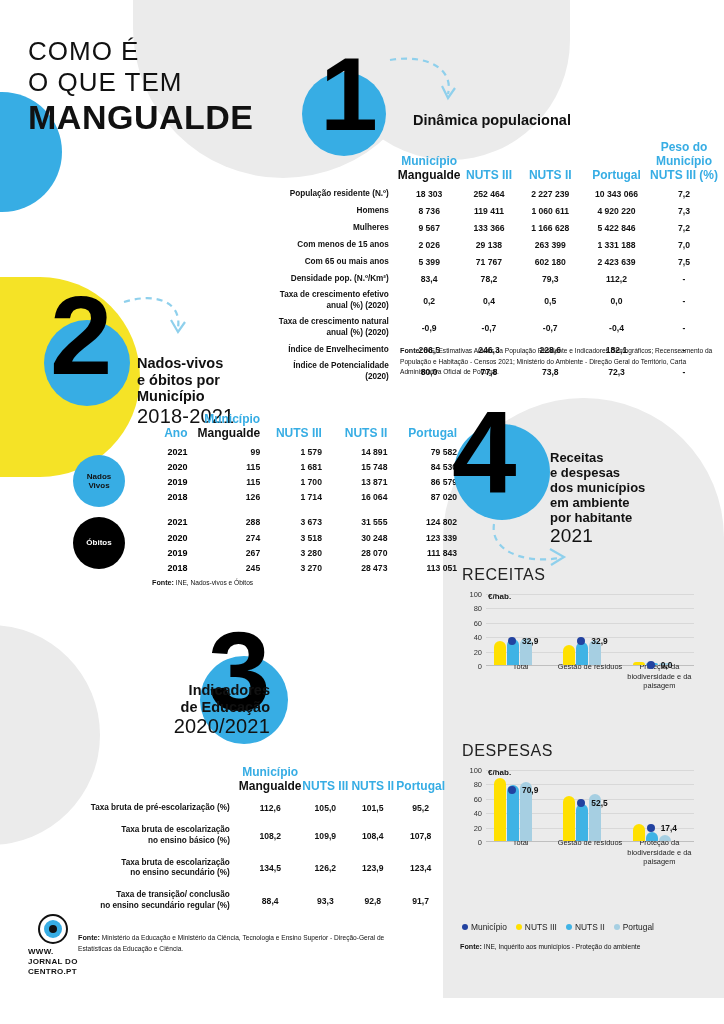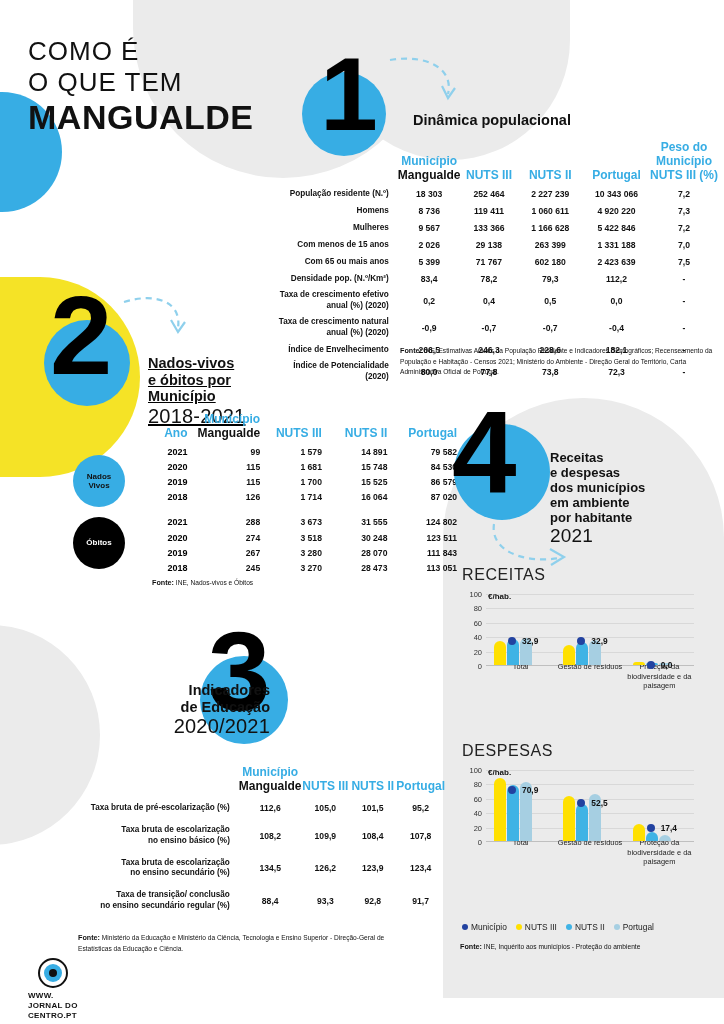--- a/index.html
+++ b/index.html
@@ -87,21 +87,21 @@
   
   .sec-title { position: absolute; z-index: 6; }
   .sec-title .bold {
     font-size: 14.5px; font-weight: 700; color: #111; line-height: 1.14;
   }
   .sec-title .light {
     font-size: 20px; font-weight: 400; color: #111;
     line-height: 1.12; letter-spacing: 0.2px;
   }
   #title1 { left: 413px; top: 112px; }
-  #title2 { left: 148px; top: 355px; text-decoration: underline; }
+  #title2 { left: 137px; top: 355px; }
   #title3 { left: 80px; top: 682px; text-align: right; width: 190px; }
   #title4 { left: 550px; top: 450px; }
   #title4 .bold { font-size: 13px; line-height: 1.16; }
   #title4 .light { font-size: 19px; }
 
   
   .arrow { position: absolute; z-index: 5; }
 
   
   table { border-collapse: collapse; }
@@ -224,21 +224,21 @@
     color: #222; line-height: 1.3;
   }
   .legend {
     position: absolute; display: flex; gap: 9px; align-items: center;
     font-size: 8.4px; color: #222;
   }
   .legend .li { display: flex; align-items: center; gap: 3px; }
   .legend .sw { width: 6px; height: 6px; border-radius: 50%; display: inline-block; }
 
   
-  #logo { position: absolute; left: 28px; top: 958px; z-index: 8; }
+  #logo { position: absolute; left: 28px; top: 914px; z-index: 8; }
   .logo-eye {
     width: 30px; height: 30px; border-radius: 50%;
     border: 2.5px solid #111; position: relative; margin: 0 auto;
   }
   .logo-eye .iris {
     position: absolute; left: 4px; top: 4px; width: 18px; height: 18px;
     border-radius: 50%; background: #37ade4;
   }
   .logo-eye .pupil {
     position: absolute; left: 9px; top: 9px; width: 8px; height: 8px;
@@ -448,21 +448,21 @@
           <td class="year" style="white-space: pre-line;">2020</td>
           <td class="val">115</td>
           <td class="val">1 681</td>
           <td class="val">15 748</td>
           <td class="val">84 530</td>
         </tr>
         <tr>
           <td class="year" style="white-space: pre-line;">2019</td>
           <td class="val">115</td>
           <td class="val">1 700</td>
-          <td class="val">15 525</td>
+          <td class="val">13 871</td>
           <td class="val">86 579</td>
         </tr>
         <tr>
           <td class="year" style="white-space: pre-line;">2018</td>
           <td class="val">126</td>
           <td class="val">1 714</td>
           <td class="val">16 064</td>
           <td class="val">87 020</td>
         </tr>
         <tr class="spacer-row">
@@ -473,21 +473,21 @@
           <td class="val">288</td>
           <td class="val">3 673</td>
           <td class="val">31 555</td>
           <td class="val">124 802</td>
         </tr>
         <tr>
           <td class="year" style="white-space: pre-line;">2020</td>
           <td class="val">274</td>
           <td class="val">3 518</td>
           <td class="val">30 248</td>
-          <td class="val">123 511</td>
+          <td class="val">123 339</td>
         </tr>
         <tr>
           <td class="year" style="white-space: pre-line;">2019</td>
           <td class="val">267</td>
           <td class="val">3 280</td>
           <td class="val">28 070</td>
           <td class="val">111 843</td>
         </tr>
         <tr>
           <td class="year" style="white-space: pre-line;">2018</td>

